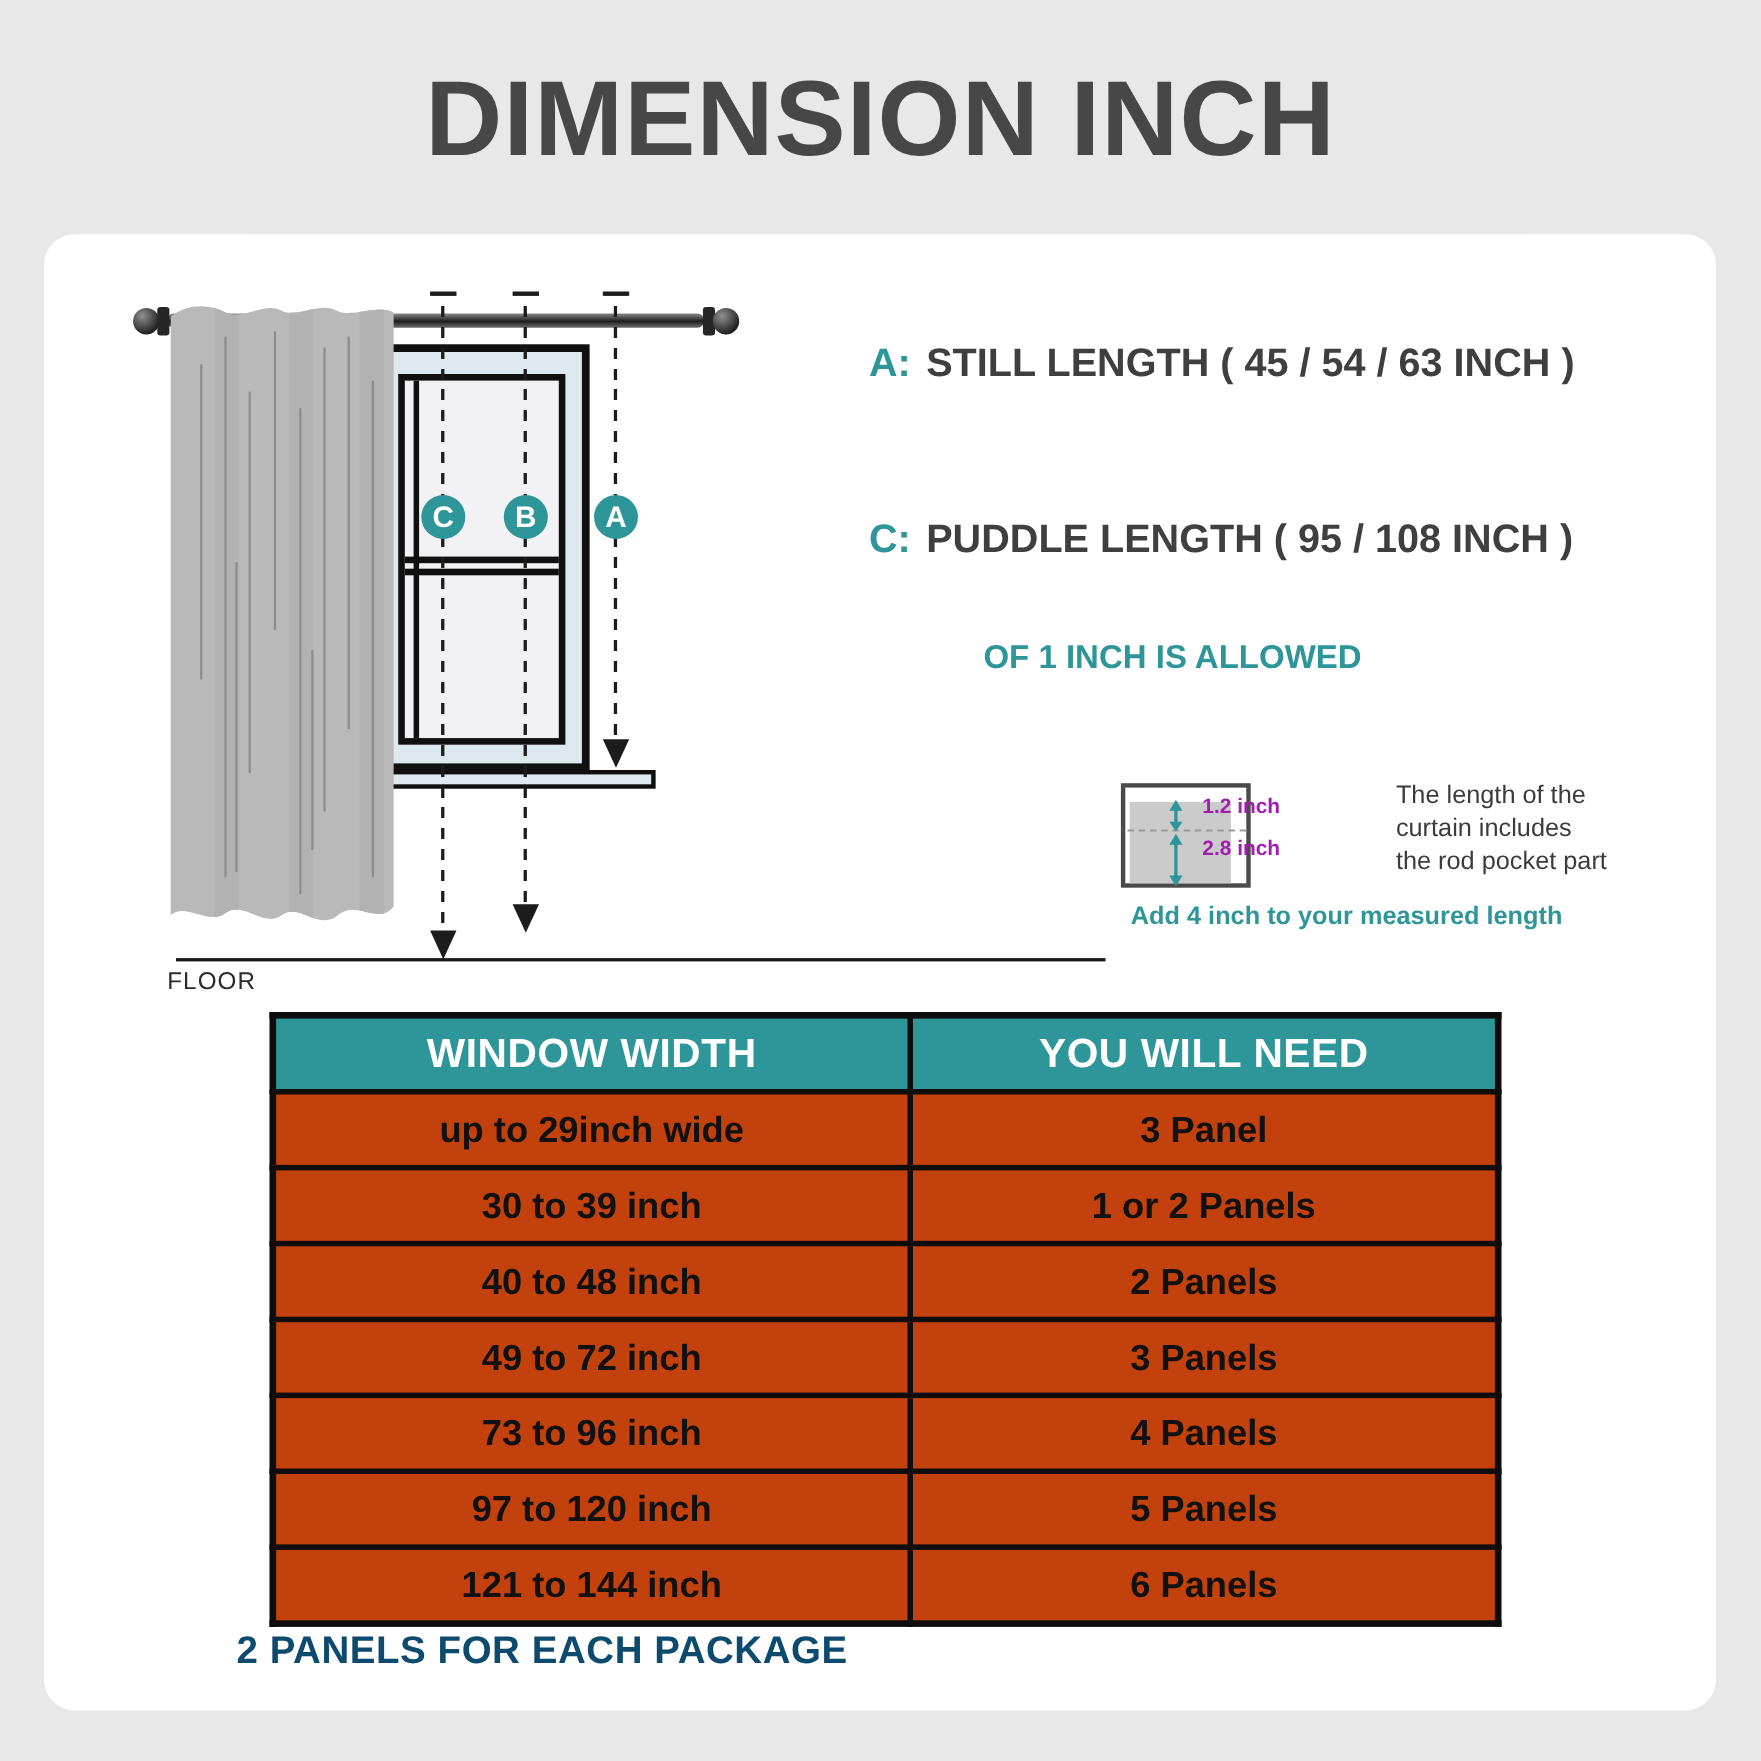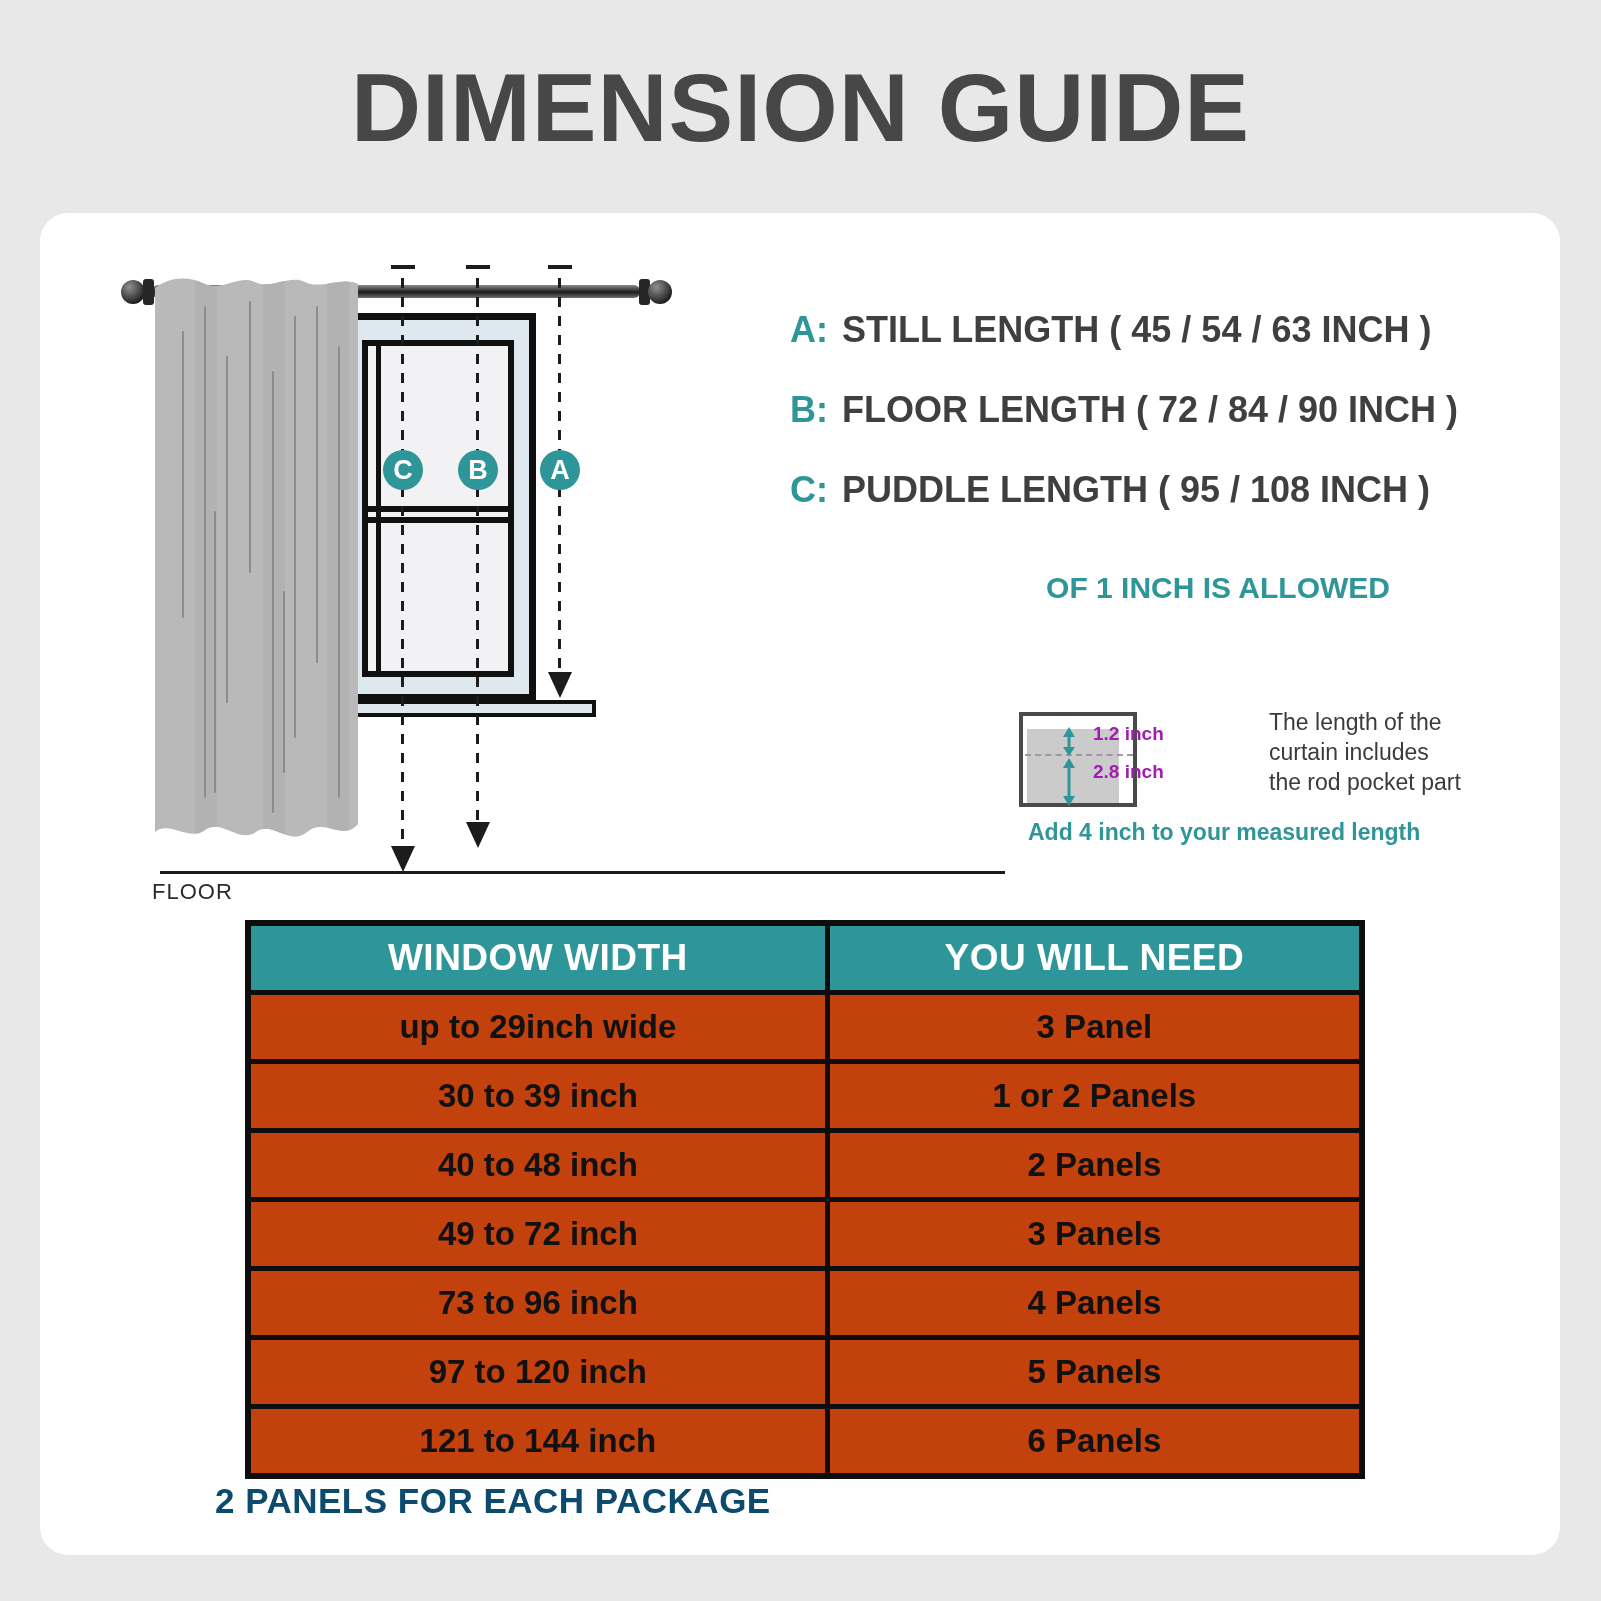--- a/index.html
+++ b/index.html
@@ -55,21 +55,21 @@
   .floor-line{left:120px;top:658px;width:845px;height:3px;background:#1a1a1a;}
   .floor-label{left:112px;top:666px;font-size:22px;color:#2b2b2b;letter-spacing:1px;}
 
   
   .legend-item{left:750px;font-size:36px;font-weight:600;color:#3f3f3f;white-space:nowrap;}
   .legend-letter{color:#2E9599;margin-right:14px;}
   .leg-a{top:96px;} .leg-b{top:176px;} .leg-c{top:256px;}
   .note{left:750px;top:342px;width:600px;font-size:30px;font-weight:600;color:#2E9599;}
   .note-line1{white-space:nowrap;}
   .note-label{margin-right:26px;}
-  .note-line2{margin-top:16px;margin-left:104px;white-space:nowrap;text-align:right;}
+  .note-line2{margin-top:26px;margin-left:104px;white-space:nowrap;}
 
   
   .pocket-box{left:979px;top:499px;width:118px;height:95px;background:#ffffff;
               border:4px solid #4a4a4a;box-sizing:border-box;z-index:1;}
   .pocket-gray{left:4px;top:13px;width:92px;height:74px;background:#cccbcb;}
   .pocket-dash{left:2px;top:38px;width:108px;height:0;border-top:2px dashed #9a9a9a;}
   .pocket-arrows{left:0;top:0;}
   .pocket-measure{font-size:19px;font-weight:600;color:#a21caf;white-space:nowrap;z-index:2;}
   .meas-top{left:1053px;top:510px;}
   .meas-bottom{left:1053px;top:548px;}
@@ -86,21 +86,21 @@
   .col-w{width:52%;} .col-n{width:48%;}
 
   .footer-note{left:175px;top:1268px;font-size:35px;font-weight:700;color:#0c4a6e;
                letter-spacing:0.5px;}
 </style>
 </head>
 <body>
 
 <div class="page">
 
-  <div class="title">DIMENSION GUIDE</div>
+  <div class="title">DIMENSION INCH</div>
 
   <div class="card">
 
     <div class="abs rod-bar"></div>
     <div class="abs finial-ball ball-left"></div>
     <div class="abs finial-disc disc-left"></div>
     <div class="abs finial-disc disc-right"></div>
     <div class="abs finial-ball ball-right"></div>
 
     <div class="abs win-outer"></div>
@@ -162,23 +162,20 @@
     <div class="abs marker mk-a">
       <span>A</span>
     </div>
 
     <div class="abs floor-line"></div>
     <div class="abs floor-label">FLOOR</div>
 
     <div class="abs legend-item leg-a">
       <span class="legend-letter">A:</span><span>STILL LENGTH ( 45 / 54 / 63 INCH )</span>
     </div>
-    <div class="abs legend-item leg-b">
-      <span class="legend-letter">B:</span><span>FLOOR LENGTH ( 72 / 84 / 90 INCH )</span>
-    </div>
     <div class="abs legend-item leg-c">
       <span class="legend-letter">C:</span><span>PUDDLE LENGTH ( 95 / 108 INCH )</span>
     </div>
 
     <div class="abs note">
       <div class="note-line2">OF 1 INCH IS ALLOWED</div>
     </div>
 
     <div class="abs pocket-box">
       <div class="abs pocket-gray"></div>

